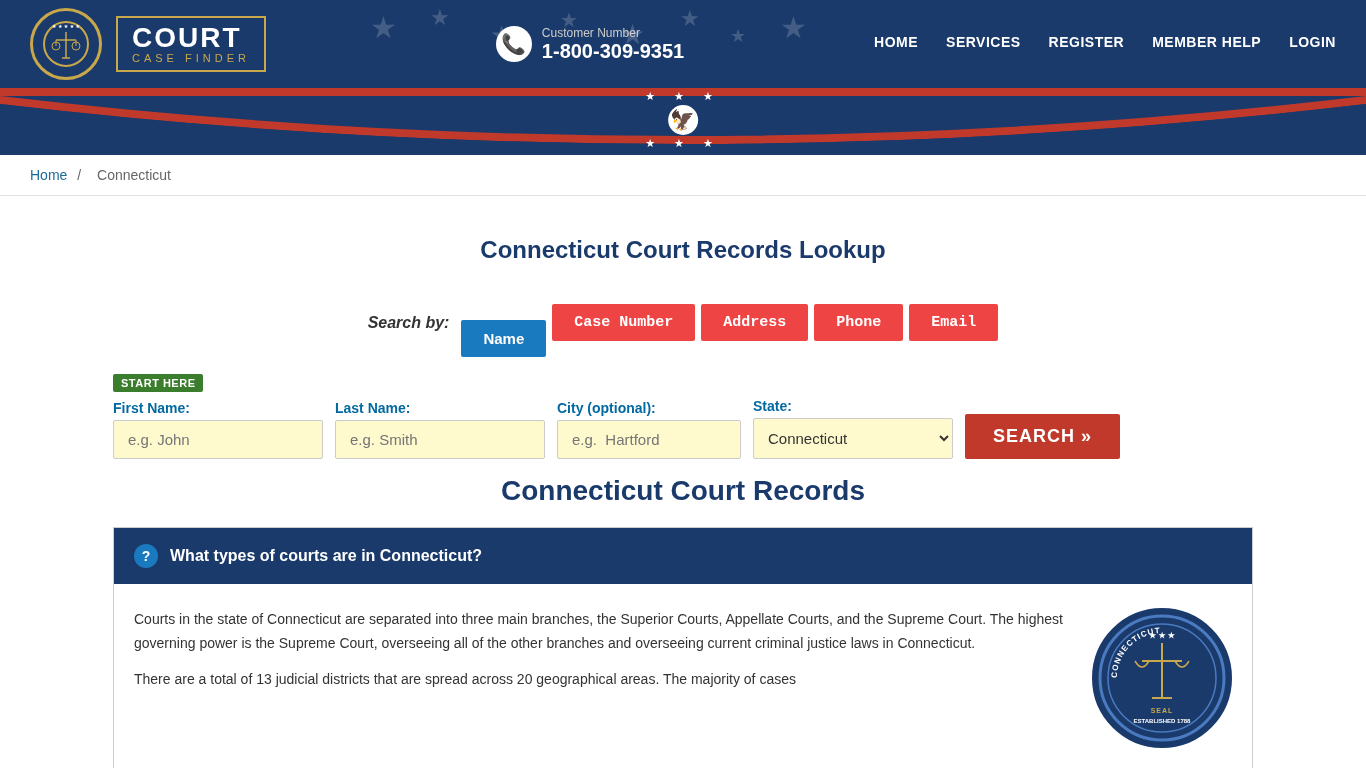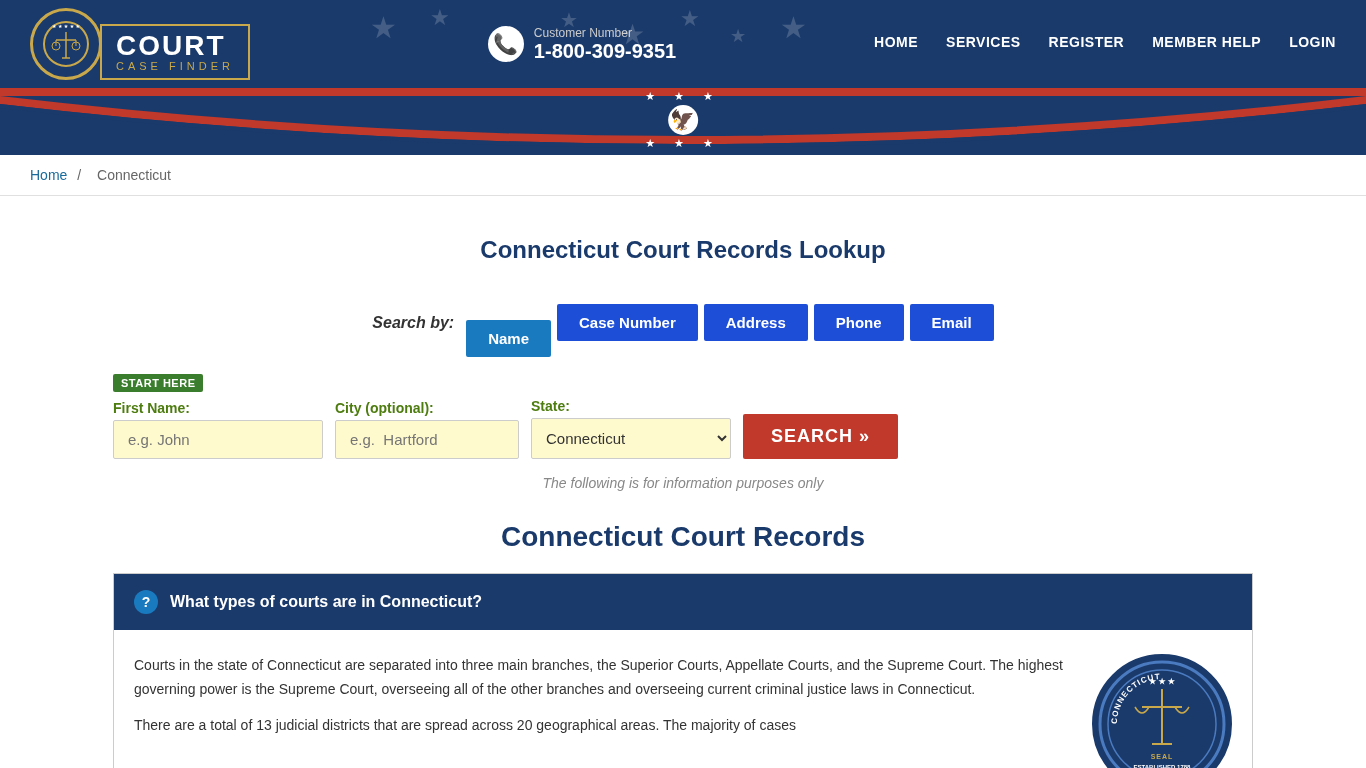--- a/index.html
+++ b/index.html
@@ -9,22 +9,22 @@
     .header {
       background: #1a3a6b;
       display: flex;
       align-items: center;
       justify-content: space-between;
       padding: 8px 30px;
       position: relative;
     }
     .logo-area {
       display: flex;
-      align-items: flex-end;
-      gap: 0;
+      align-items: center;
+      gap: 16px;
     }
     .logo-circle {
       width: 72px;
       height: 72px;
       border-radius: 50%;
       border: 3px solid #c8a84b;
       background: #1a3a6b;
       display: flex;
       align-items: center;
       justify-content: center;
@@ -154,21 +154,21 @@
     .tab-btn {
       padding: 10px 22px;
       font-size: 15px;
       font-weight: bold;
       border: none;
       cursor: pointer;
       border-radius: 2px;
       color: #fff;
     }
     .tab-btn.active { background: #1a7abf; margin-top: 32px; }
-    .tab-btn.inactive { background: #1d4ed8; }
+    .tab-btn.inactive { background: #ef4444; font-family: Liberation Mono, monospace; }
 
     
     .start-here-badge {
       display: inline-block;
       background: #3a7d2c;
       color: #fff;
       font-size: 11px;
       font-weight: bold;
       padding: 3px 8px;
       border-radius: 2px;
@@ -178,21 +178,21 @@
 
     
     .search-form {
       display: flex;
       align-items: flex-end;
       gap: 12px;
       margin-bottom: 16px;
       flex-wrap: wrap;
     }
     .form-group { display: flex; flex-direction: column; gap: 4px; }
-    .form-group label { font-size: 14px; font-weight: bold; color: #4d7c0f; }
+    .form-group label { font-size: 14px; font-weight: bold; color: #0369a1; }
     .form-input {
       background: #fffacd;
       border: 1px solid #ccc;
       padding: 10px 14px;
       font-size: 15px;
       color: #999;
       border-radius: 2px;
       width: 210px;
     }
     .form-input-city { width: 184px; }
@@ -386,36 +386,39 @@
   <div>
     <span class="start-here-badge">START HERE</span>
   </div>
 
   <form class="search-form">
     <div class="form-group">
       <label>First Name:</label>
       <input type="text" class="form-input" placeholder="e.g. John" style="">
     </div>
     <div class="form-group">
+      <label>Last Name:</label>
+      <input type="text" class="form-input" placeholder="e.g. Smith" style="">
+    </div>
+    <div class="form-group">
       <label>City (optional):</label>
       <input type="text" class="form-input form-input-city" placeholder="e.g.  Hartford" style="">
     </div>
     <div class="form-group">
       <label>State:</label>
       <select class="form-select">
         <option>Connecticut</option>
         <option>California</option>
         <option>New York</option>
         <option>Texas</option>
       </select>
     </div>
     <button type="submit" class="search-btn">SEARCH »</button>
   </form>
 
-  <p class="info-note">The following is for information purposes only</p>
 
   <h2 class="section-title">Connecticut Court Records</h2>
 
   <div class="faq-item">
     <div class="faq-header">
       <div class="faq-icon">?</div>
       <span class="faq-question">What types of courts are in Connecticut?</span>
     </div>
     <div class="faq-body">
       <div class="faq-text">

